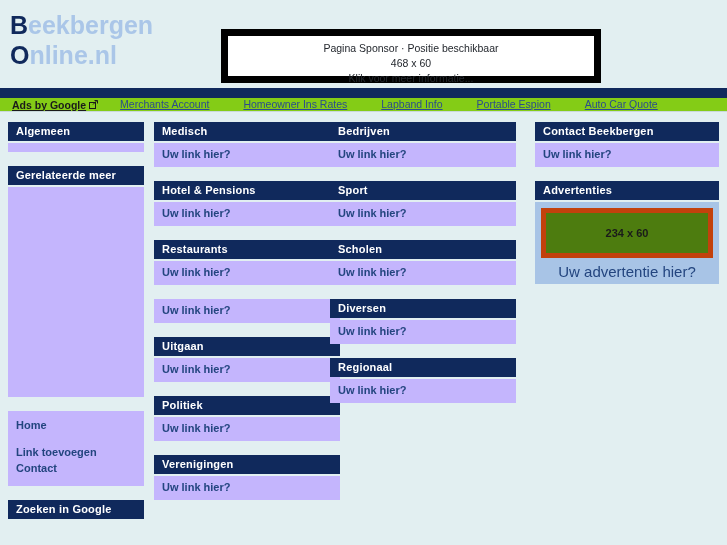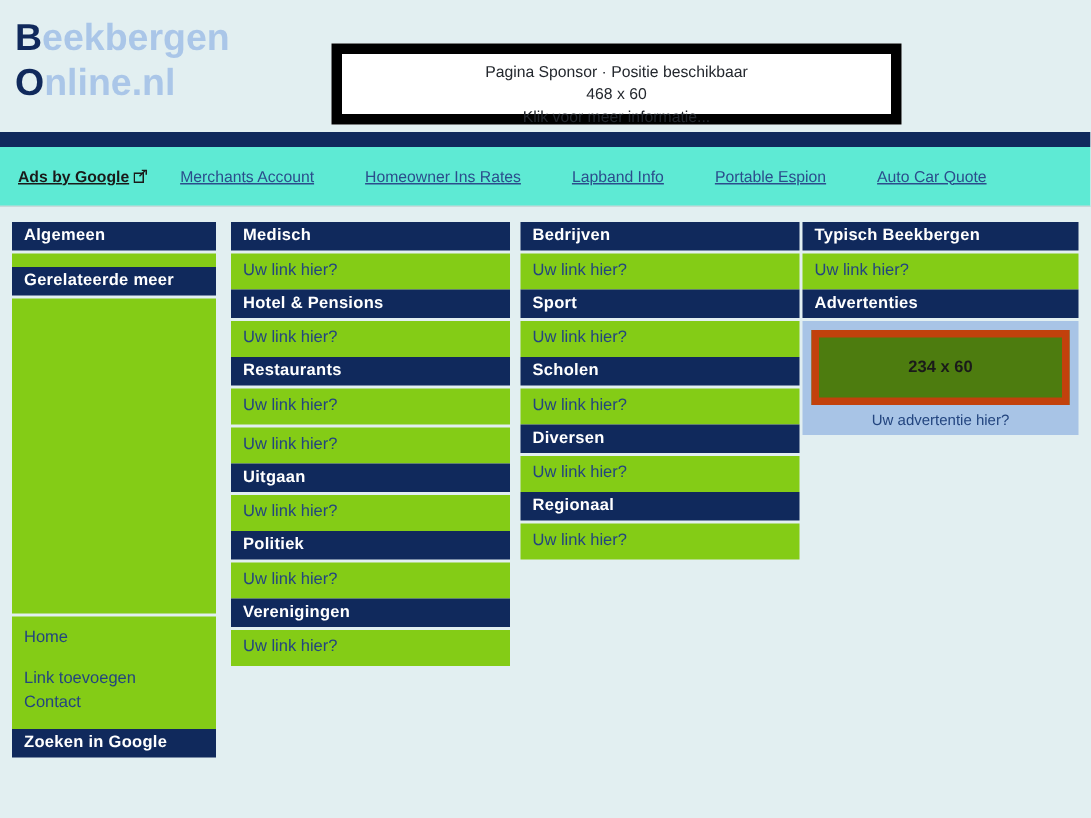--- a/index.html
+++ b/index.html
@@ -32,22 +32,22 @@
     color: #24282e;
     font-size: 10.5px;
     line-height: 15px;
     padding-top: 5px;
   }
   .sponsor-box div { white-space: nowrap; }
 
   
   .adbar-top { height: 10px; background: #10295c; width: 100%; }
   .adbar {
-    height: 40px; background: #5eead4;
-    display: flex; align-items: center;
+    height: 14px; background: #84cc16;
+    display: flex; 
     padding-left: 12px;
     border-bottom: 1px solid #c9d9da;
   }
   .adbar .ads-label {
     font-size: 10.5px; font-weight: bold; color: #1a1a1a;
     text-decoration: underline; white-space: nowrap;
     display: flex; align-items: center; gap: 3px;
     margin-right: 22px;
   }
   .ext-icon { display:inline-block; width: 9px; height: 9px; position: relative; }
@@ -60,42 +60,43 @@
   
   .content {
     position: relative;
     padding: 8px 0 0 0;
   }
   .col {
     position: absolute; top: 10px;
   }
   .col-left   { left: 8px;   width: 136px; }
   .col-mid1   { left: 154px; width: 186px; }
-  .col-mid2   { left: 347px; width: 186px; }
+  .col-mid2   { left: 330px; width: 186px; }
   .col-right  { left: 535px; width: 184px; }
 
   
-  .panel { }
+  .panel { margin-bottom: 14px; }
   .panel-head {
     background: #10295c;
     color: #ffffff;
     font-size: 11px;
     font-weight: bold;
     padding: 4px 8px 4px 8px;
     height: 19px;
     line-height: 11px;
     letter-spacing: 0.2px;
     white-space: nowrap;
     overflow: hidden;
   }
   .panel-body {
-    background: #84cc16;
+    background: #c4b5fd;
     padding: 4px 8px 5px 8px;
     min-height: 9px;
     margin-top: 2px;
+    font-weight: bold;
   }
   .panel-body .lnk {
     display: block;
     font-size: 11px;
     color: #23457f;
     text-decoration: none;
     line-height: 15px;
     cursor: pointer;
   }
   .panel-body.empty { height: 9px; padding: 0; }
@@ -109,21 +110,21 @@
   .ad-body { background: #a8c4e6; padding: 6px 6px 4px 6px; margin-top: 2px; }
   .ad-box {
     width: 172px; height: 50px;
     background: #4d7c0f;
     border: 5px solid #c2410c;
     margin: 0 auto;
     display: flex; align-items: center; justify-content: center;
     font-size: 11px; font-weight: bold; color: #1a1a1a;
   }
   .ad-caption {
-    text-align: center; font-size: 10px; color: #23457f;
+    text-align: center; font-size: 15px; color: #23457f;
     margin-top: 5px; cursor: pointer; text-decoration: none;
   }
 </style>
 </head>
 <body>
 
 <div class="page">
 
   <div class="header">
     <div class="logo">
@@ -274,21 +275,21 @@
         <div class="panel-body">
           <a class="lnk">Uw link hier?</a>
         </div>
       </div>
 
     </div>
 
     <div class="col col-right">
 
       <div class="panel">
-        <div class="panel-head">Typisch Beekbergen</div>
+        <div class="panel-head">Contact Beekbergen</div>
         <div class="panel-body">
           <a class="lnk">Uw link hier?</a>
         </div>
       </div>
 
       <div class="panel">
         <div class="panel-head">Advertenties</div>
         <div class="ad-body">
           <div class="ad-box">234 x 60</div>
           <a class="ad-caption" style="display:block;">Uw advertentie hier?</a>

